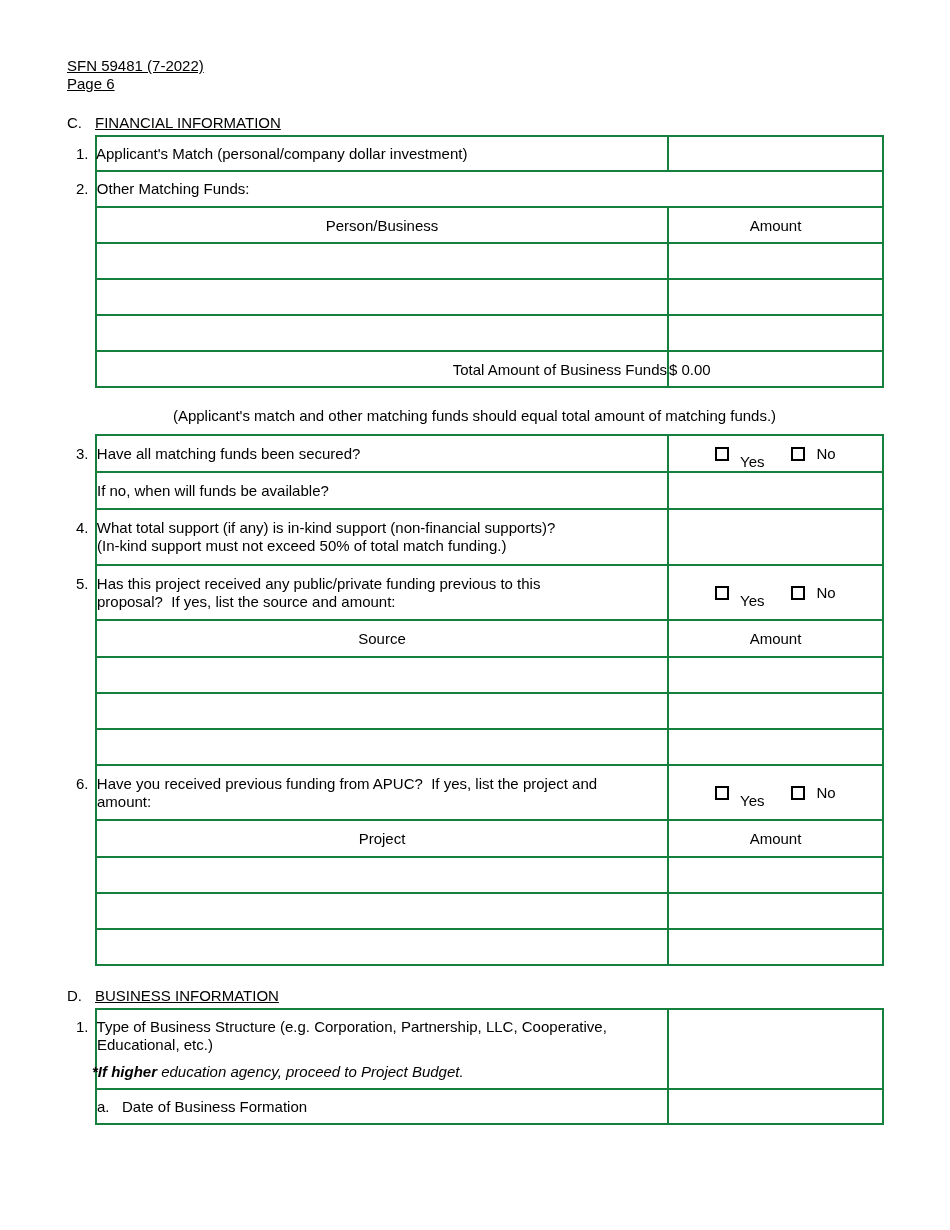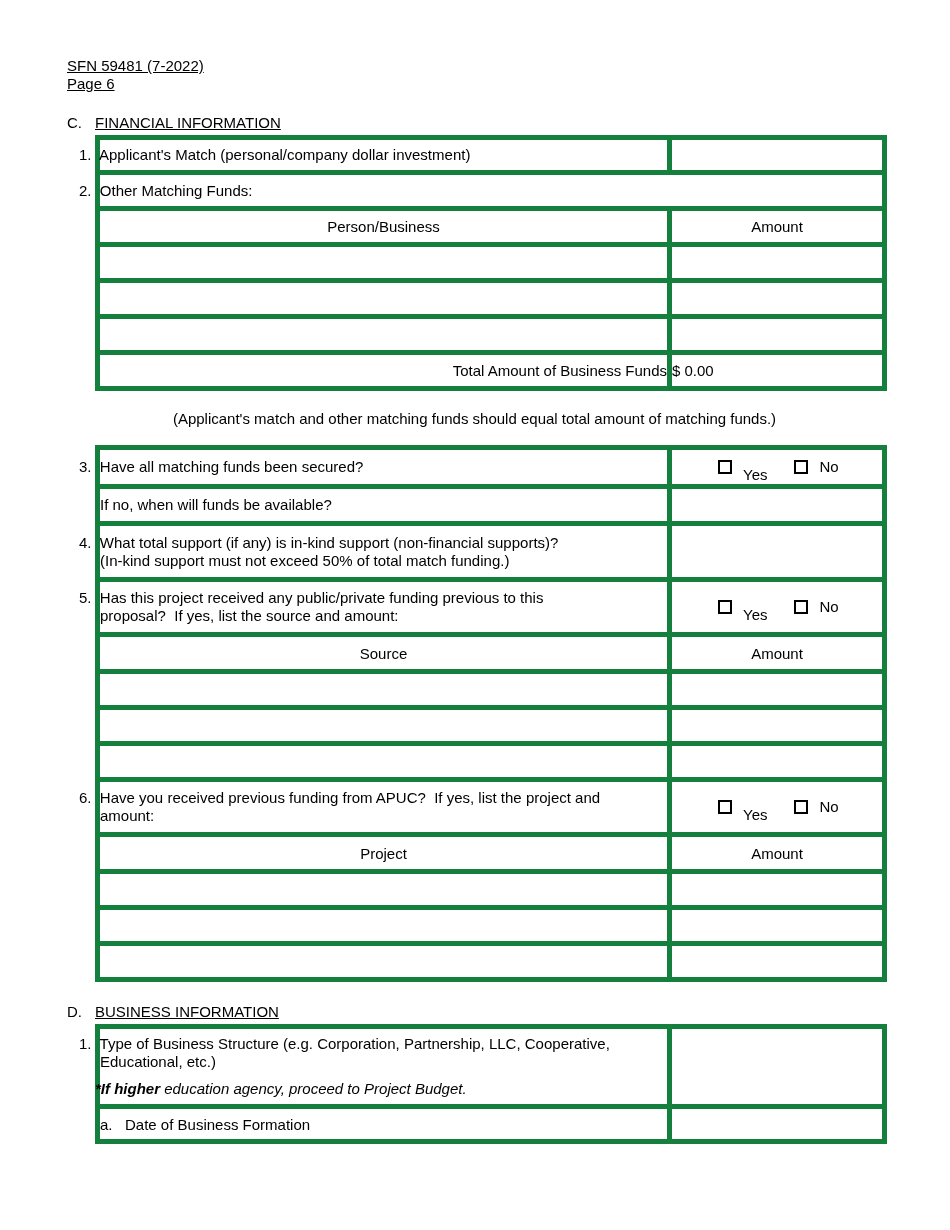--- a/index.html
+++ b/index.html
@@ -10,32 +10,32 @@
     font-size: 15px; color: #000;
     padding: 57px 68px 0 67px;
     position: relative; overflow: hidden; background: #fff;
   }
   .doc-header div { line-height: 18px; text-decoration: underline; }
   .section-heading { margin: 21px 0 3px 0; line-height: 18px; }
   .sec-letter { display: inline-block; width: 28px; }
   .sec-title { text-decoration: underline; }
 
   .form-table { border-collapse: collapse; margin-left: 28px; width: 787px; table-layout: fixed; }
-  .form-table td { border: 5px solid #15803d; padding: 0; vertical-align: middle; }
+  .form-table td { border: 2px solid #15803d; padding: 0; vertical-align: middle; }
   .col-left { width: 572px; }
   .col-right { width: 215px; }
 
   .q { padding: 4px 10px 4px 36px; text-indent: -21px; white-space: pre-wrap; line-height: 18px; }
   .q.sub { text-indent: 0; }
   .hdr { text-align: center; }
   .r35 { height: 35px; } .r36 { height: 36px; } .r37 { height: 37px; }
   .r55 { height: 55px; } .r56 { height: 56px; } .r80 { height: 80px; margin-top: 19px; }
   .total-label { text-align: right; padding-right: 10px; }
   .total-value { padding-left: 8px; }
-  .note { text-align: center; margin-top: 19px; margin-bottom: 17px; line-height: 18px; }
+  .note { text-align: center; margin-top: 19px; margin-bottom: 9px; line-height: 18px; }
 
   .cb-row { display: flex; align-items: center; padding-left: 46px; }
   .cb { width: 14px; height: 14px; border: 2px solid #000; display: inline-block; margin-right: 11px; background: #fff; flex: 0 0 auto; }
   .cb-label { line-height: 18px; }
   .yes-gap { margin-right: 27px; margin-top: 16px; }
 
   .d-cell { vertical-align: top; padding: 8px 10px 4px 36px; line-height: 18px; }
   .d-q-text { text-indent: -21px; white-space: pre-wrap; }
   .d-note { font-style: italic; margin-top: 9px; text-indent: -5px; }
   .d-note .bold { font-weight: bold; }

